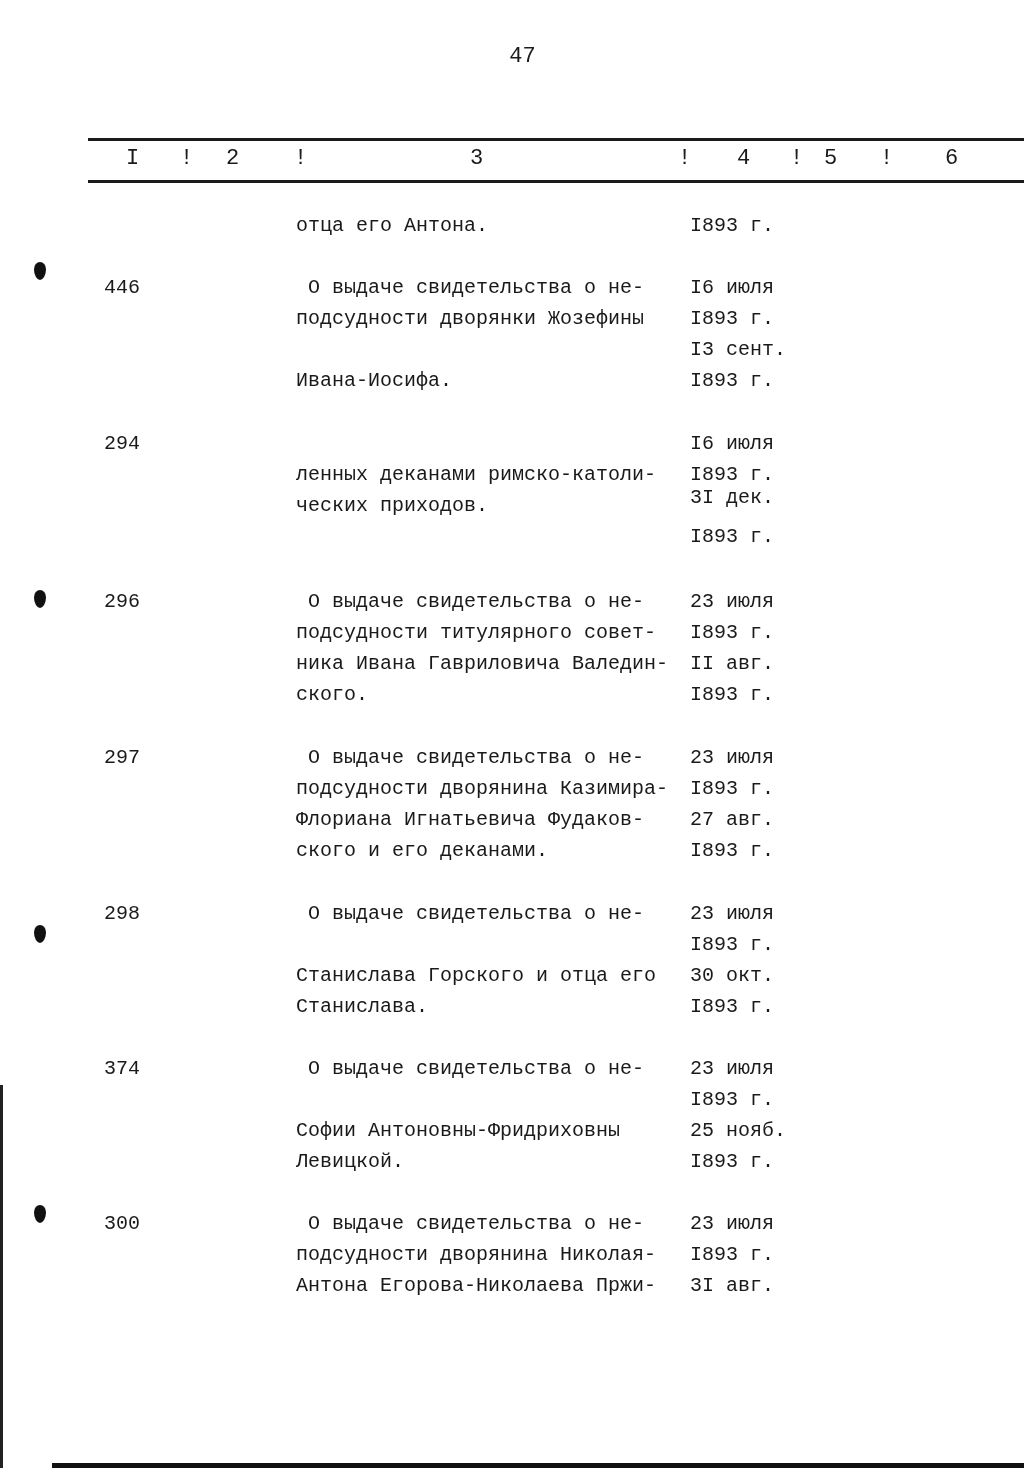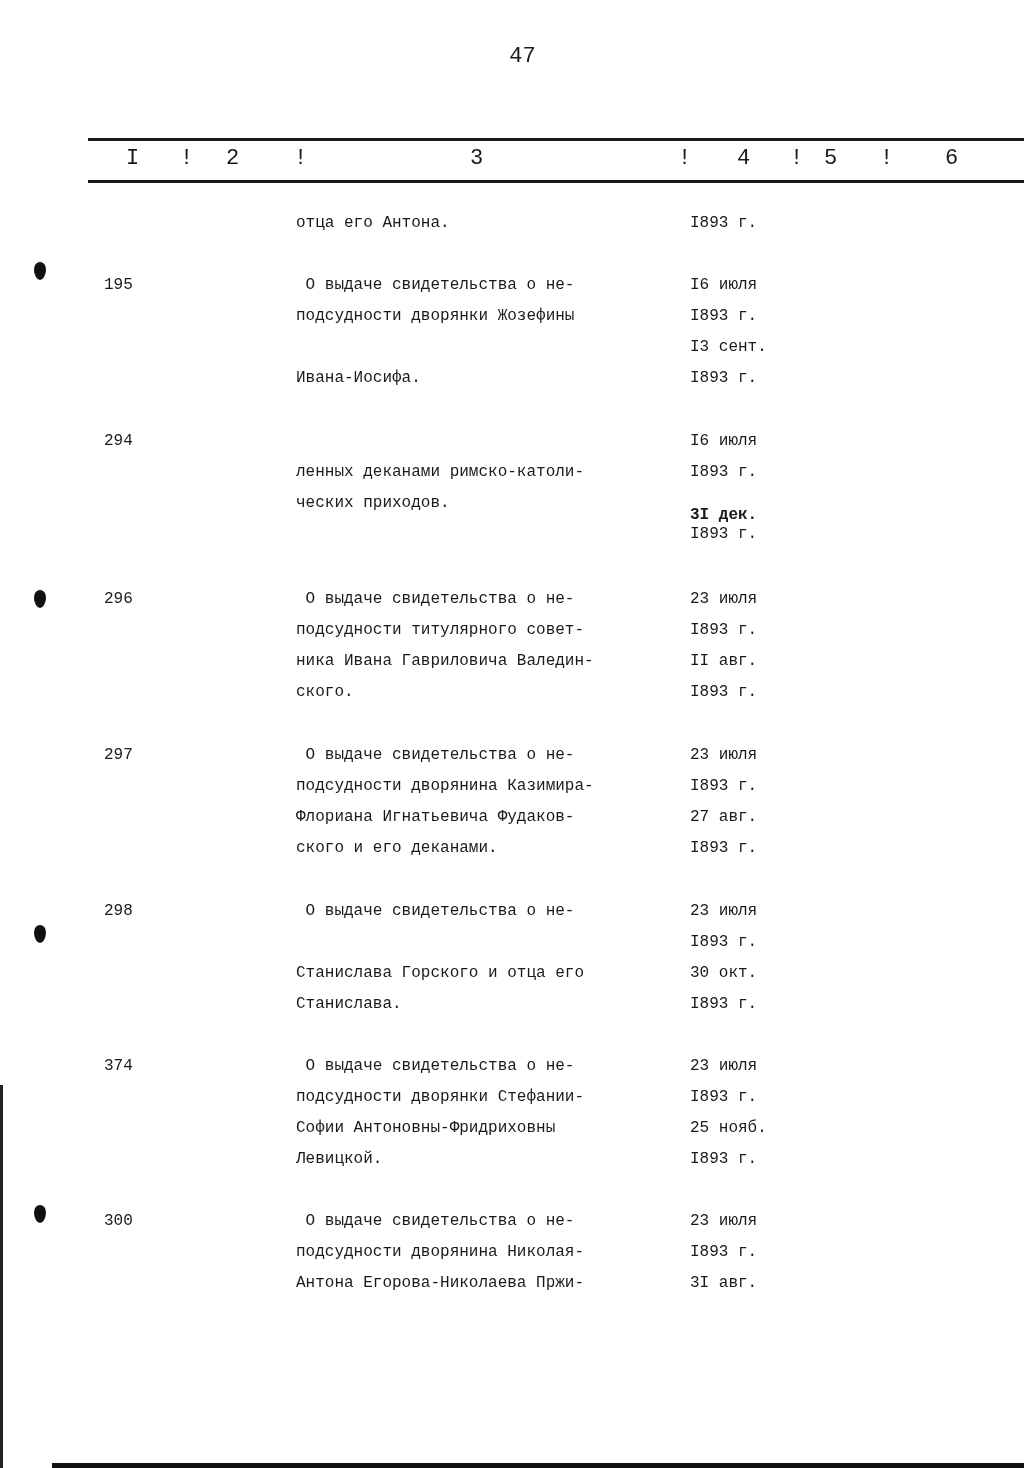--- a/index.html
+++ b/index.html
@@ -15,21 +15,21 @@
   .rule {
     position: absolute; left: 88px; right: 0; height: 3px; background: #1a1a1a;
   }
   .rule.top { top: 138px; }
   .rule.bottom { top: 180px; }
   .header-row {
     position: absolute; top: 146px; left: 0; width: 1024px; height: 28px;
     font-size: 22px;
   }
   .header-row span { position: absolute; top: 0; }
-  .entry { position: absolute; left: 0; width: 1024px; font-size: 16px; }
+  .entry { position: absolute; left: 0; width: 1024px; font-size: 20px; }
   .entry .num { position: absolute; left: 104px; top: 0; }
   .entry .line { position: absolute; left: 296px; white-space: pre; }
   .entry .date { position: absolute; left: 690px; white-space: pre; }
   .hole {
     position: absolute; left: 34px; width: 12px; height: 18px; background: #111;
     border-radius: 50% 50% 50% 50% / 40% 40% 60% 60%;
   }
   .edge-line {
     position: absolute; left: 0; width: 3px; background: #222;
   }
@@ -58,36 +58,36 @@
   </div>
 <div class="rule bottom"></div>
 
 <div id="entries">
     <div class="entry" style="top: 214px; height: 31px;">
       <span class="num"></span>
       <span class="line" style="top: 0px;">отца его Антона.</span>
       <span class="date" style="top: 0px;">I893 г.</span>
     </div>
     <div class="entry" style="top: 276px; height: 124px;">
-      <span class="num">195</span>
+      <span class="num">446</span>
       <span class="line" style="top: 0px;"> О выдаче свидетельства о не-</span>
       <span class="line" style="top: 31px;">подсудности дворянки Жозефины</span>
       <span class="line" style="top: 93px;">Ивана-Иосифа.</span>
       <span class="date" style="top: 0px;">I6 июля</span>
       <span class="date" style="top: 31px;">I893 г.</span>
       <span class="date" style="top: 62px;">I3 сент.</span>
       <span class="date" style="top: 93px;">I893 г.</span>
     </div>
     <div class="entry" style="top: 432px; height: 124px;">
       <span class="num">294</span>
       <span class="line" style="top: 31px;">ленных деканами римско-католи-</span>
       <span class="line" style="top: 62px;">ческих приходов.</span>
       <span class="date" style="top: 0px;">I6 июля</span>
       <span class="date" style="top: 31px;">I893 г.</span>
-      <span class="date" style="top: 74px; font-weight: bold;">3I дек.</span>
+      <span class="date" style="top: 54px;">3I дек.</span>
       <span class="date" style="top: 93px;">I893 г.</span>
     </div>
     <div class="entry" style="top: 590px; height: 124px;">
       <span class="num">296</span>
       <span class="line" style="top: 0px;"> О выдаче свидетельства о не-</span>
       <span class="line" style="top: 31px;">подсудности титулярного совет-</span>
       <span class="line" style="top: 62px;">ника Ивана Гавриловича Валедин-</span>
       <span class="line" style="top: 93px;">ского.</span>
       <span class="date" style="top: 0px;">23 июля</span>
       <span class="date" style="top: 31px;">I893 г.</span>
@@ -111,21 +111,20 @@
       <span class="line" style="top: 62px;">Станислава Горского и отца его</span>
       <span class="line" style="top: 93px;">Станислава.</span>
       <span class="date" style="top: 0px;">23 июля</span>
       <span class="date" style="top: 31px;">I893 г.</span>
       <span class="date" style="top: 62px;">30 окт.</span>
       <span class="date" style="top: 93px;">I893 г.</span>
     </div>
     <div class="entry" style="top: 1057px; height: 124px;">
       <span class="num">374</span>
       <span class="line" style="top: 0px;"> О выдаче свидетельства о не-</span>
-      <span class="line" style="top: 31px;">подсудности дворянки Стефании-</span>
       <span class="line" style="top: 62px;">Софии Антоновны-Фридриховны</span>
       <span class="line" style="top: 93px;">Левицкой.</span>
       <span class="date" style="top: 0px;">23 июля</span>
       <span class="date" style="top: 31px;">I893 г.</span>
       <span class="date" style="top: 62px;">25 нояб.</span>
       <span class="date" style="top: 93px;">I893 г.</span>
     </div>
     <div class="entry" style="top: 1212px; height: 93px;">
       <span class="num">300</span>
       <span class="line" style="top: 0px;"> О выдаче свидетельства о не-</span>

